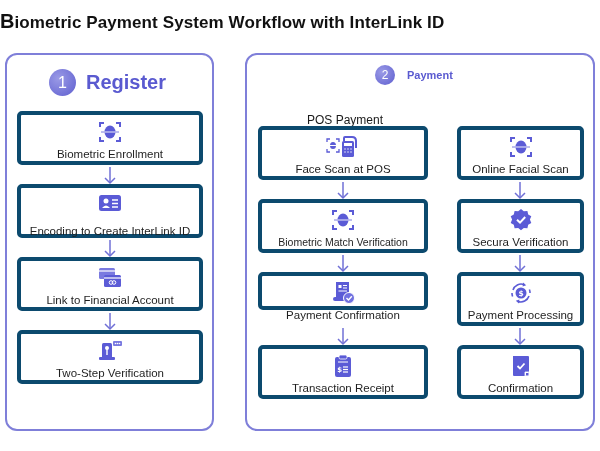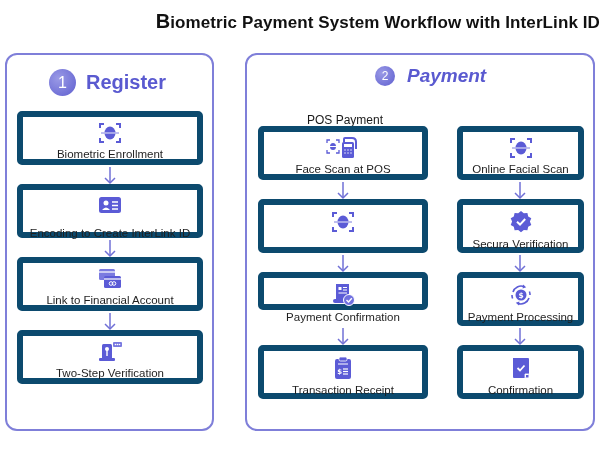--- a/index.html
+++ b/index.html
@@ -1,21 +1,21 @@
 <!DOCTYPE html>
 <html><head>
   <meta charset="utf-8">
   <style>
     * { box-sizing: border-box; margin: 0; padding: 0; }
     html, body { width: 600px; height: 451px; background: #ffffff; overflow: hidden; }
     body { position: relative; font-family: "Liberation Sans", "DejaVu Sans", sans-serif; color: #1a1a1a; }
 
     .title {
       position: absolute; left: 0; top: 10px; width: 600px;
-      text-align: right; font-weight: bold; font-size: 17px; color: #111;
+      text-align: left; font-weight: bold; font-size: 17px; color: #111;
       letter-spacing: 0.1px;
     }
     .title .big { font-size: 20px; }
 
     .panel {
       position: absolute; border: 2px solid #7f7fd9; border-radius: 12px; background: #fff;
     }
     .panel-register { left: 5px; top: 53px; width: 209px; height: 378px; }
     .panel-payment  { left: 245px; top: 53px; width: 350px; height: 378px; }
 
@@ -29,28 +29,28 @@
       border-radius: 50%;
       background: radial-gradient(circle at 35% 35%, #9a9ae6 0%, #7070d6 70%, #6262cc 100%);
       color: #fff; display: flex; align-items: center; justify-content: center;
       font-weight: normal;
     }
     .panel-register .step-badge { width: 27px; height: 27px; font-size: 16px; }
     .panel-payment .step-badge { width: 20px; height: 20px; font-size: 12px; }
 
     .panel-title { color: #5a5ad0; font-weight: bold; }
     .panel-register .panel-title { font-size: 20px; }
-    .panel-payment .panel-title { font-size: 19px; font-style: italic; }
+    .panel-payment .panel-title { font-size: 11px; }
 
     .section-label {
       position: absolute; left: 60px; top: 46px; font-size: 12px; color: #1a1a1a; margin-top: 12px;
     }
 
     .card {
-      position: absolute; border: 6px solid #0c4a6e; border-radius: 5px; background: #fff;
+      position: absolute; border: 4px solid #0c4a6e; border-radius: 5px; background: #fff;
       display: flex; flex-direction: column; align-items: center; justify-content: flex-start;
       padding-top: 5px;
     }
     .card .icon { width: 26px; height: 24px; display: flex; align-items: center; justify-content: center; }
     .card .icon svg { display: block; }
     .card .label { margin-top: 4px; font-size: 11.5px; color: #1f1f1f; white-space: nowrap; }
     .card .label.small { font-size: 10.5px; }
 
     .arrow { position: absolute; width: 12px; }
     .arrow svg { display: block; }
@@ -176,20 +176,21 @@
 
   <div class="card" style="left:11px; top:144px; width:170px; height:54px;">
     <div class="icon">
       <svg width="24" height="22" viewBox="0 0 24 22">
         <path d="M2 6 V2 H6 M18 2 H22 V6 M22 16 V20 H18 M6 20 H2 V16" fill="none" stroke="#5b5bd6" stroke-width="2"></path>
         <ellipse cx="12" cy="11" rx="5.5" ry="6.5" fill="#5b5bd6"></ellipse>
         <line x1="4" y1="11" x2="20" y2="11" stroke="#fff" stroke-width="1.5"></line>
         <line x1="3" y1="11" x2="21" y2="11" stroke="#5b5bd6" stroke-width="0.8"></line>
       </svg>
     </div>
+    <div class="label small">Biometric Match Verification</div>
   </div>
   <div class="arrow" style="left:90px; top:200px;">
     <svg width="12" height="18" viewBox="0 0 12 18">
         <line x1="6" y1="0" x2="6" y2="16" stroke="#7070d6" stroke-width="1.5"></line>
         <polyline points="1,11 6,16 11,11" fill="none" stroke="#7070d6" stroke-width="1.5"></polyline>
       </svg>
   </div>
 
   <div class="card" style="left:11px; top:217px; width:170px; height:38px;">
     <div class="icon">

